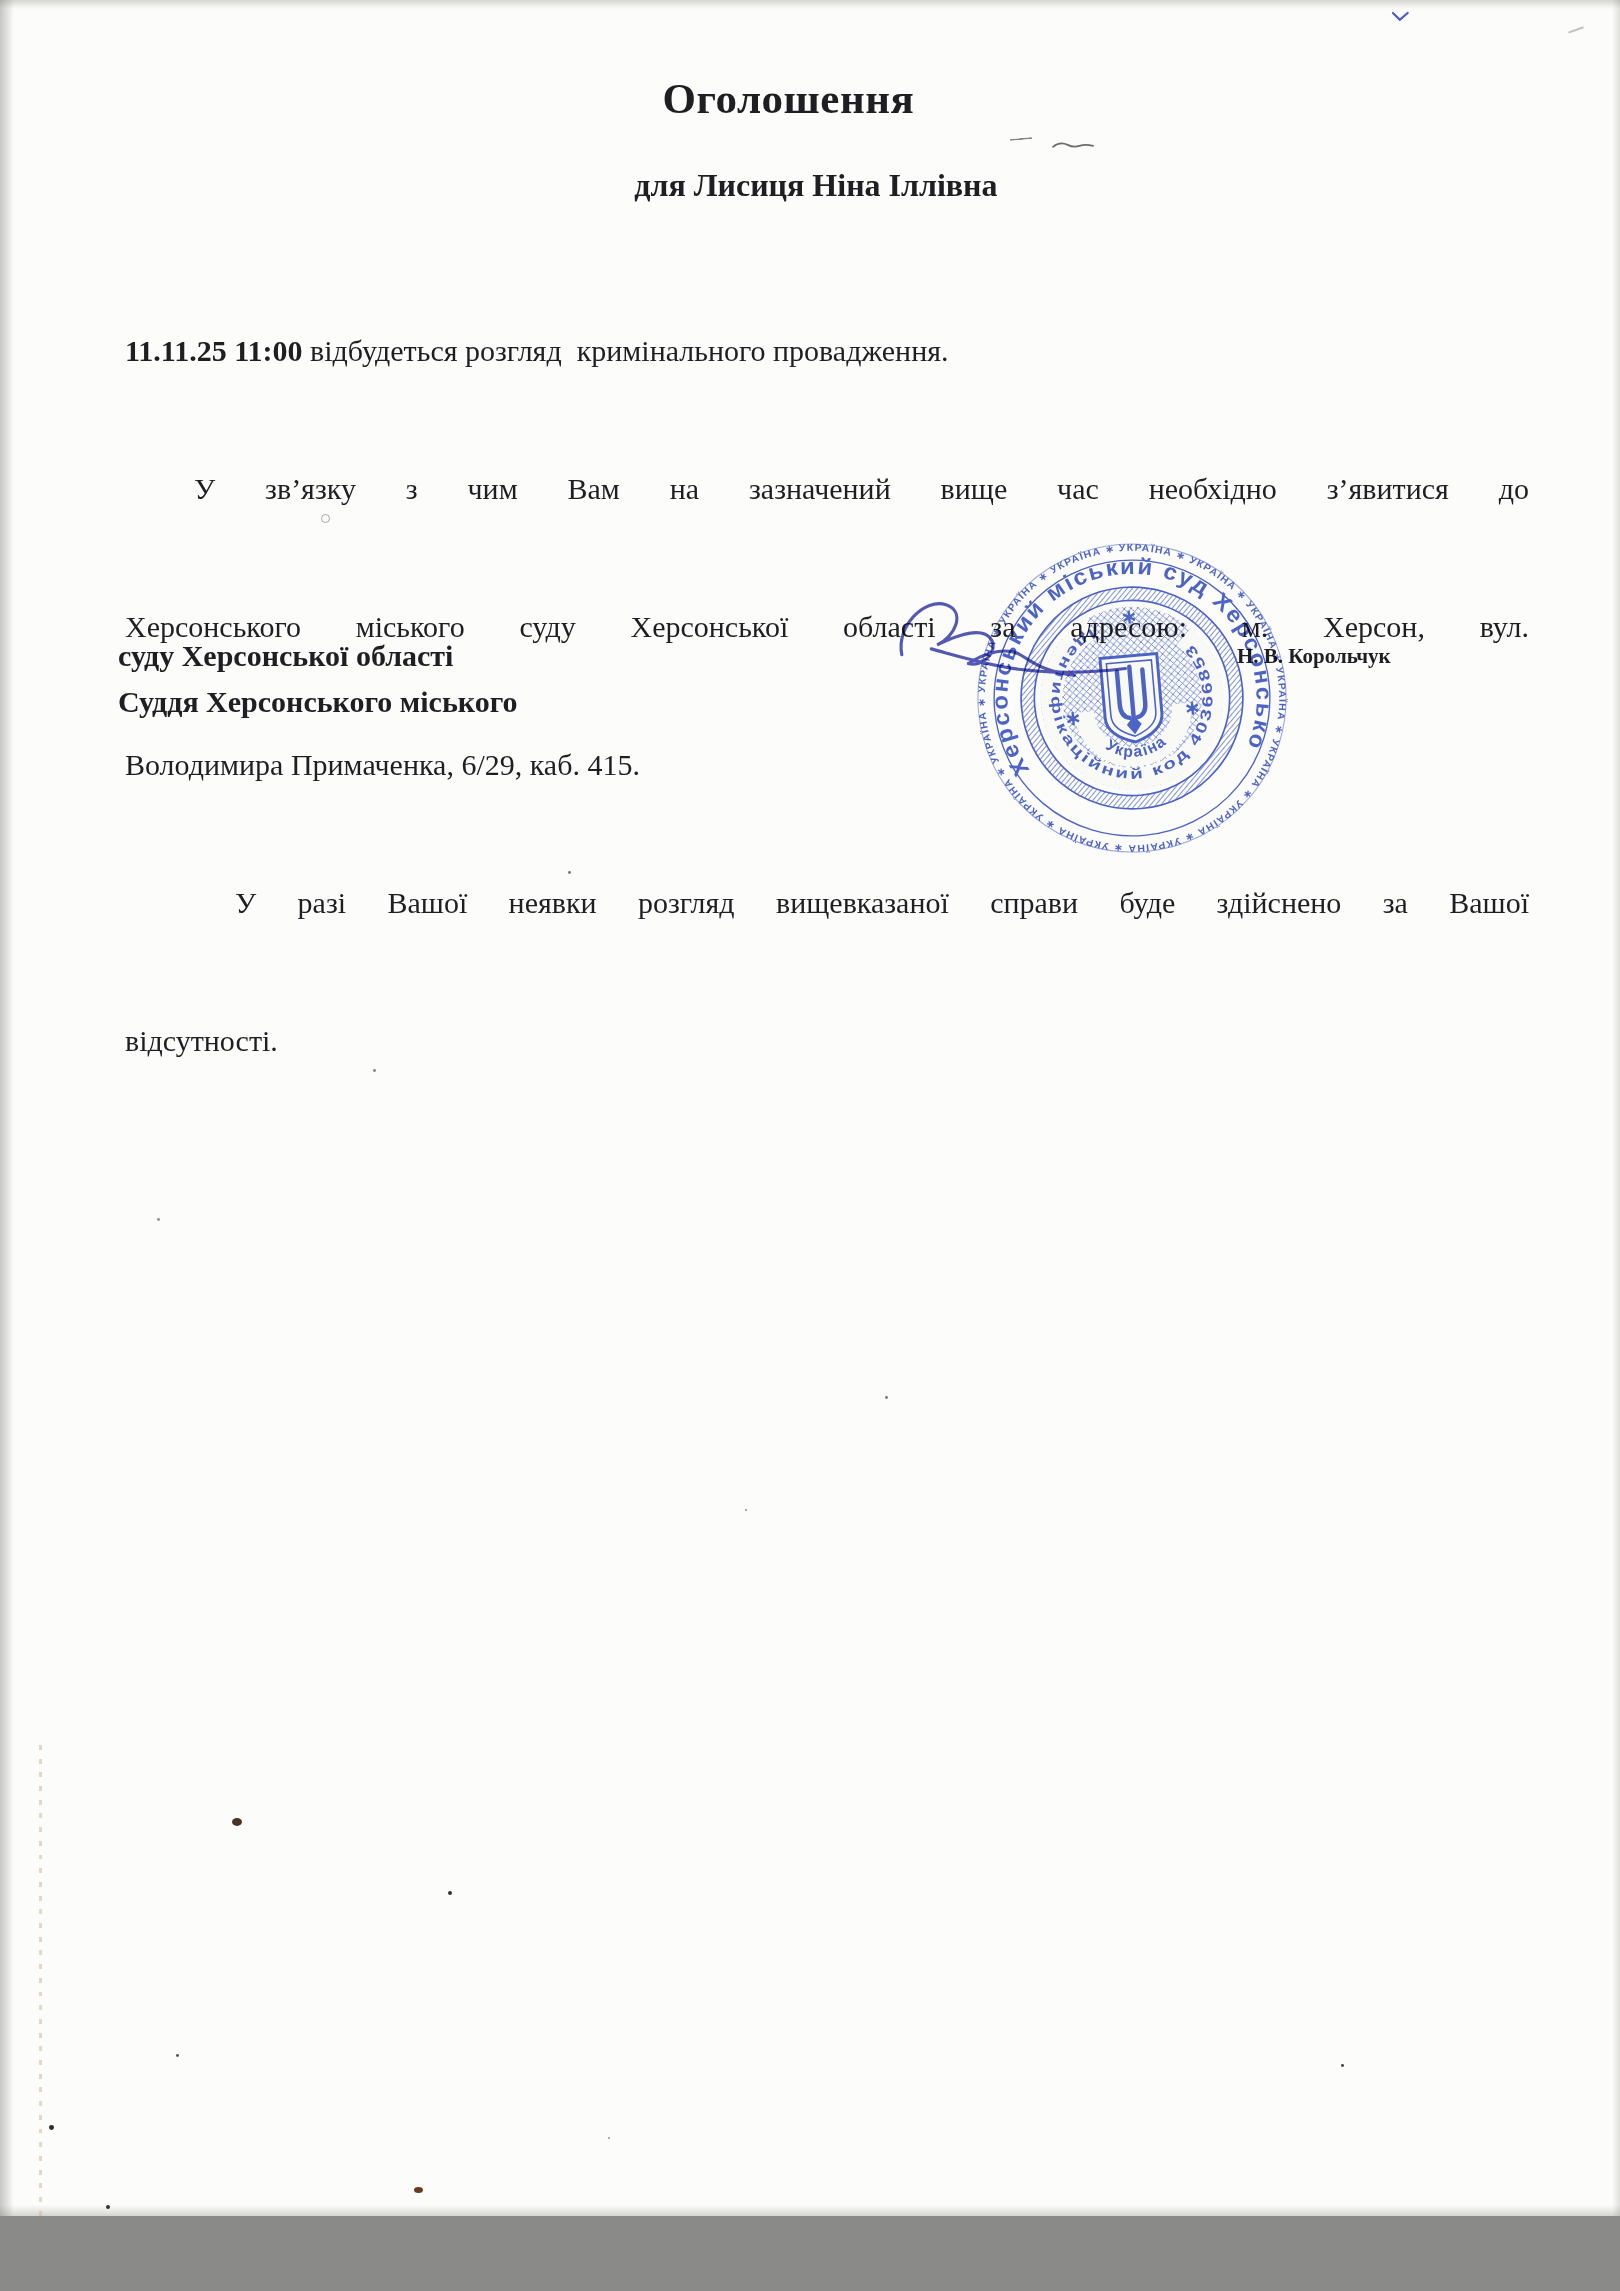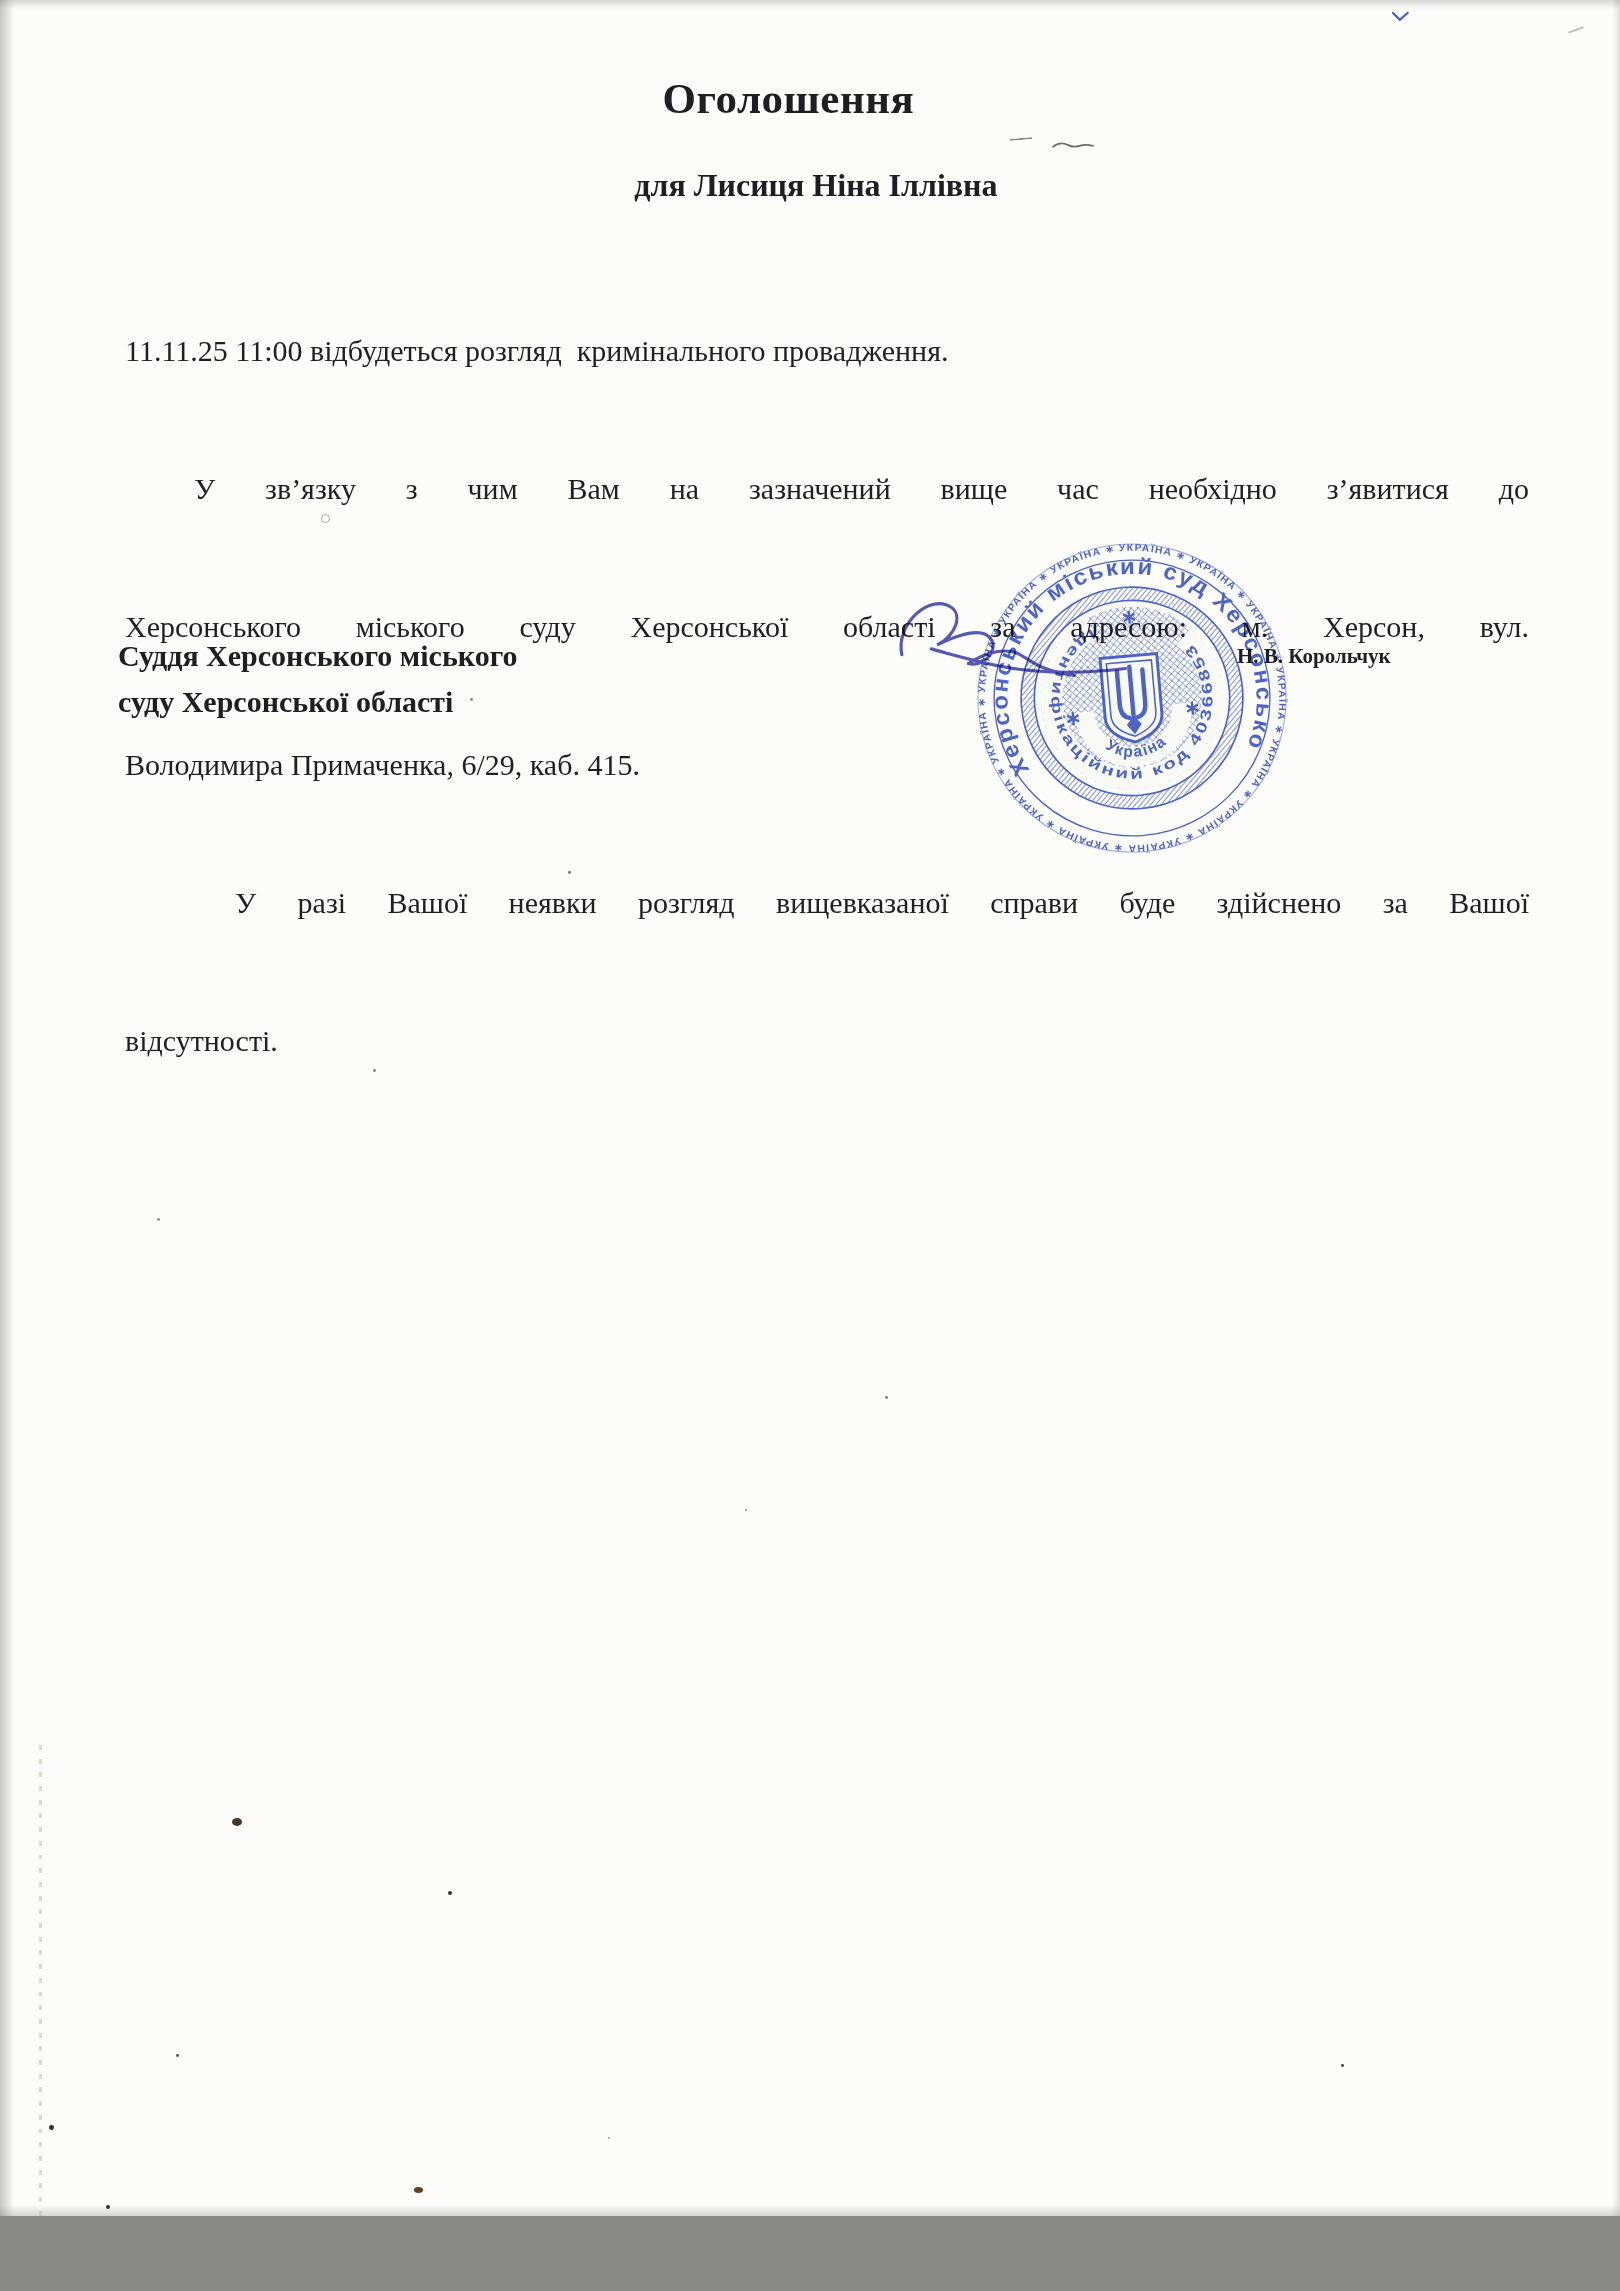--- a/index.html
+++ b/index.html
@@ -33,21 +33,21 @@
   .body-block{
     position:absolute;left:125px;top:236px;width:1404px;
     font-size:30px;line-height:46px;
     white-space:pre-wrap;
   }
   .line{min-height:46px;}
   .jline{text-align:justify;text-align-last:justify;}
   .ind1{padding-left:227px;}
   .ind2{padding-left:69px;}
   .ind3{padding-left:110px;}
-  .b{font-weight:400;text-align:center;}
+  .b{font-weight:700;text-align:center;}
 
   .sig-block{
     position:absolute;left:118px;top:633px;
     font-size:30px;font-weight:700;line-height:46px;
   }
   .sig-name{
     position:absolute;left:1237px;top:633px;
     font-size:21px;font-weight:700;line-height:46px;
   }
 
@@ -100,22 +100,22 @@
   <div class="body-block">
     <div class="line"><span class="b">11.11.25 11:00</span><span> відбудеться розгляд  кримінального провадження.</span></div>
     <div class="line jline ind2">У зв’язку з чим Вам на зазначений вище час необхідно з’явитися до</div>
     <div class="line jline">Херсонського міського суду Херсонської області за адресою: м. Херсон, вул.</div>
     <div class="line">Володимира Примаченка, 6/29, каб. 415.</div>
     <div class="line jline ind3">У разі Вашої неявки розгляд вищевказаної справи буде здійснено за Вашої</div>
     <div class="line">відсутності.</div>
   </div>
 
   <div class="sig-block">
+    <div>суду Херсонської області</div>
     <div>Суддя Херсонського міського</div>
-    <div>суду Херсонської області</div>
   </div>
   <div class="sig-name">Н. В. Корольчук</div>
 
   <svg class="seal" width="314" height="314" viewBox="-160 -160 320 320">
     <defs>
       <pattern id="hatch" patternUnits="userSpaceOnUse" width="4" height="4" patternTransform="rotate(45)">
         <line x1="0" y1="0" x2="0" y2="4" stroke="#4059c7" stroke-width="1.4"></line>
       </pattern>
       <pattern id="cross" patternUnits="userSpaceOnUse" width="7" height="7">
         <path d="M0 0 L7 7 M7 0 L0 7" stroke="#4059c7" stroke-width="0.9" fill="none"></path>

